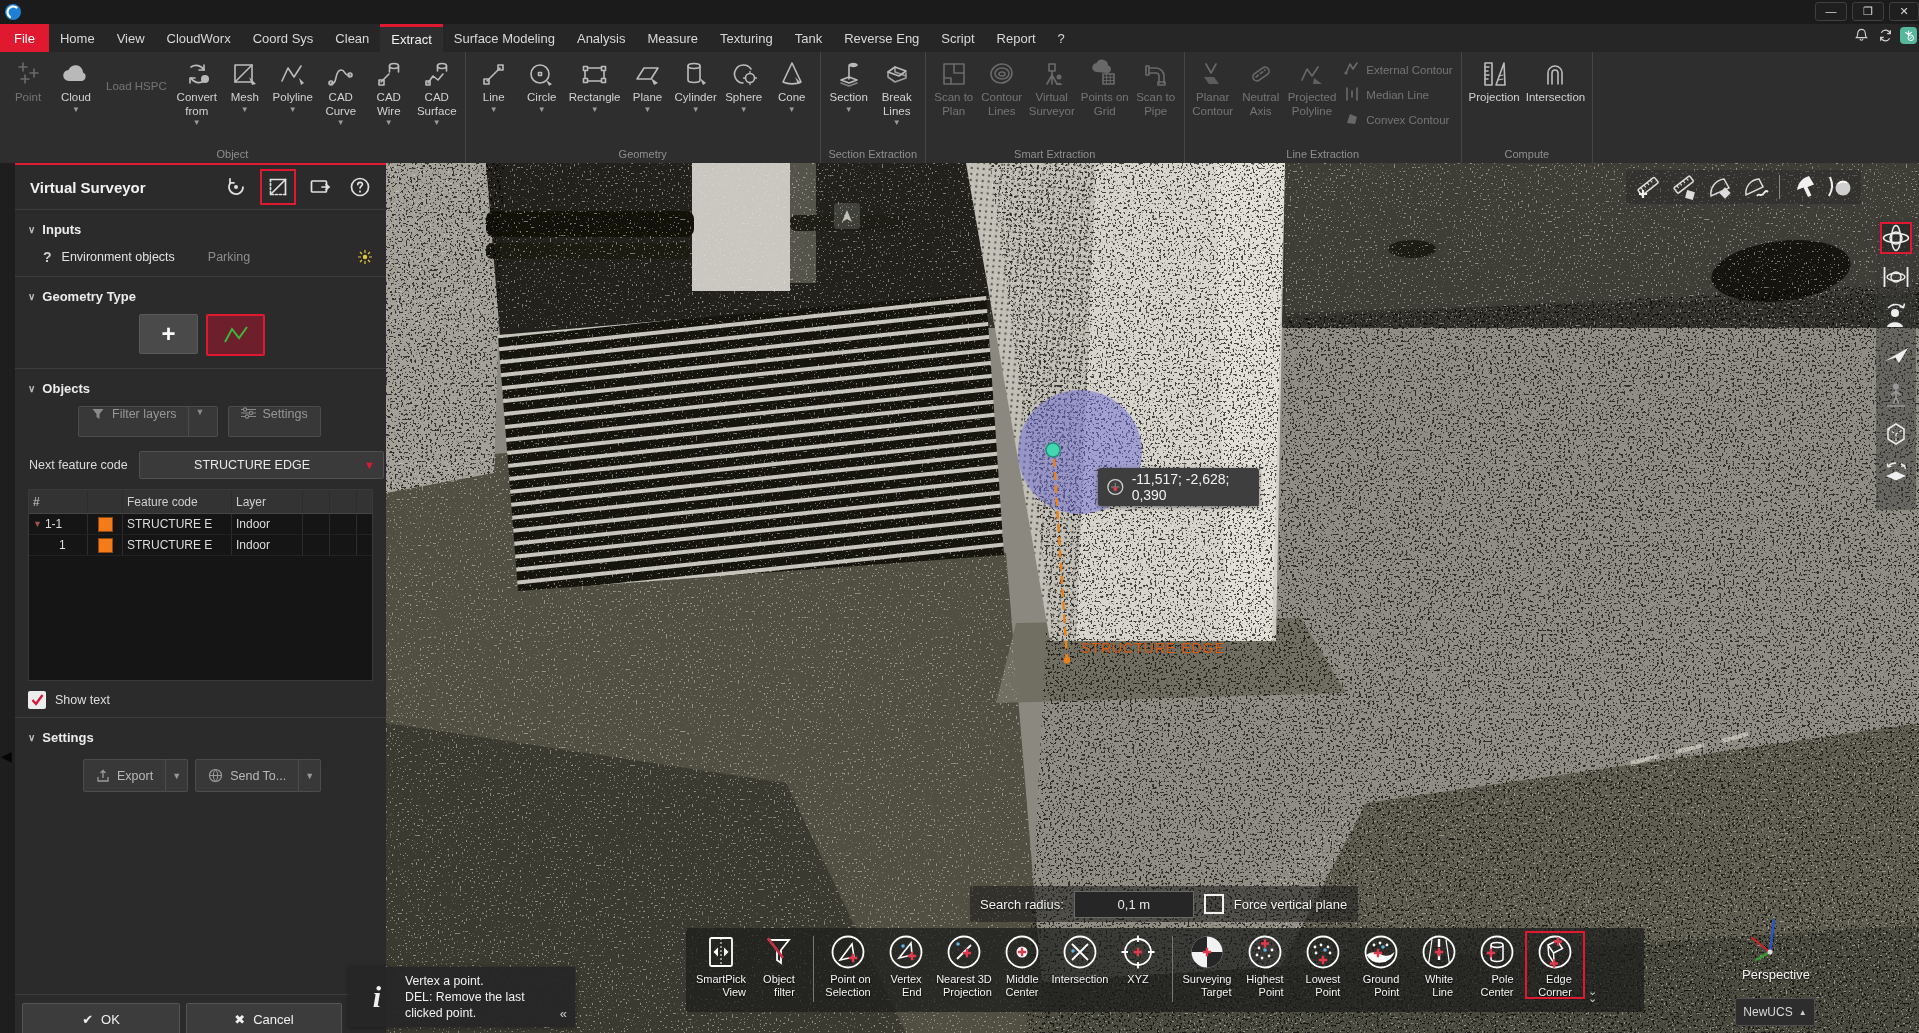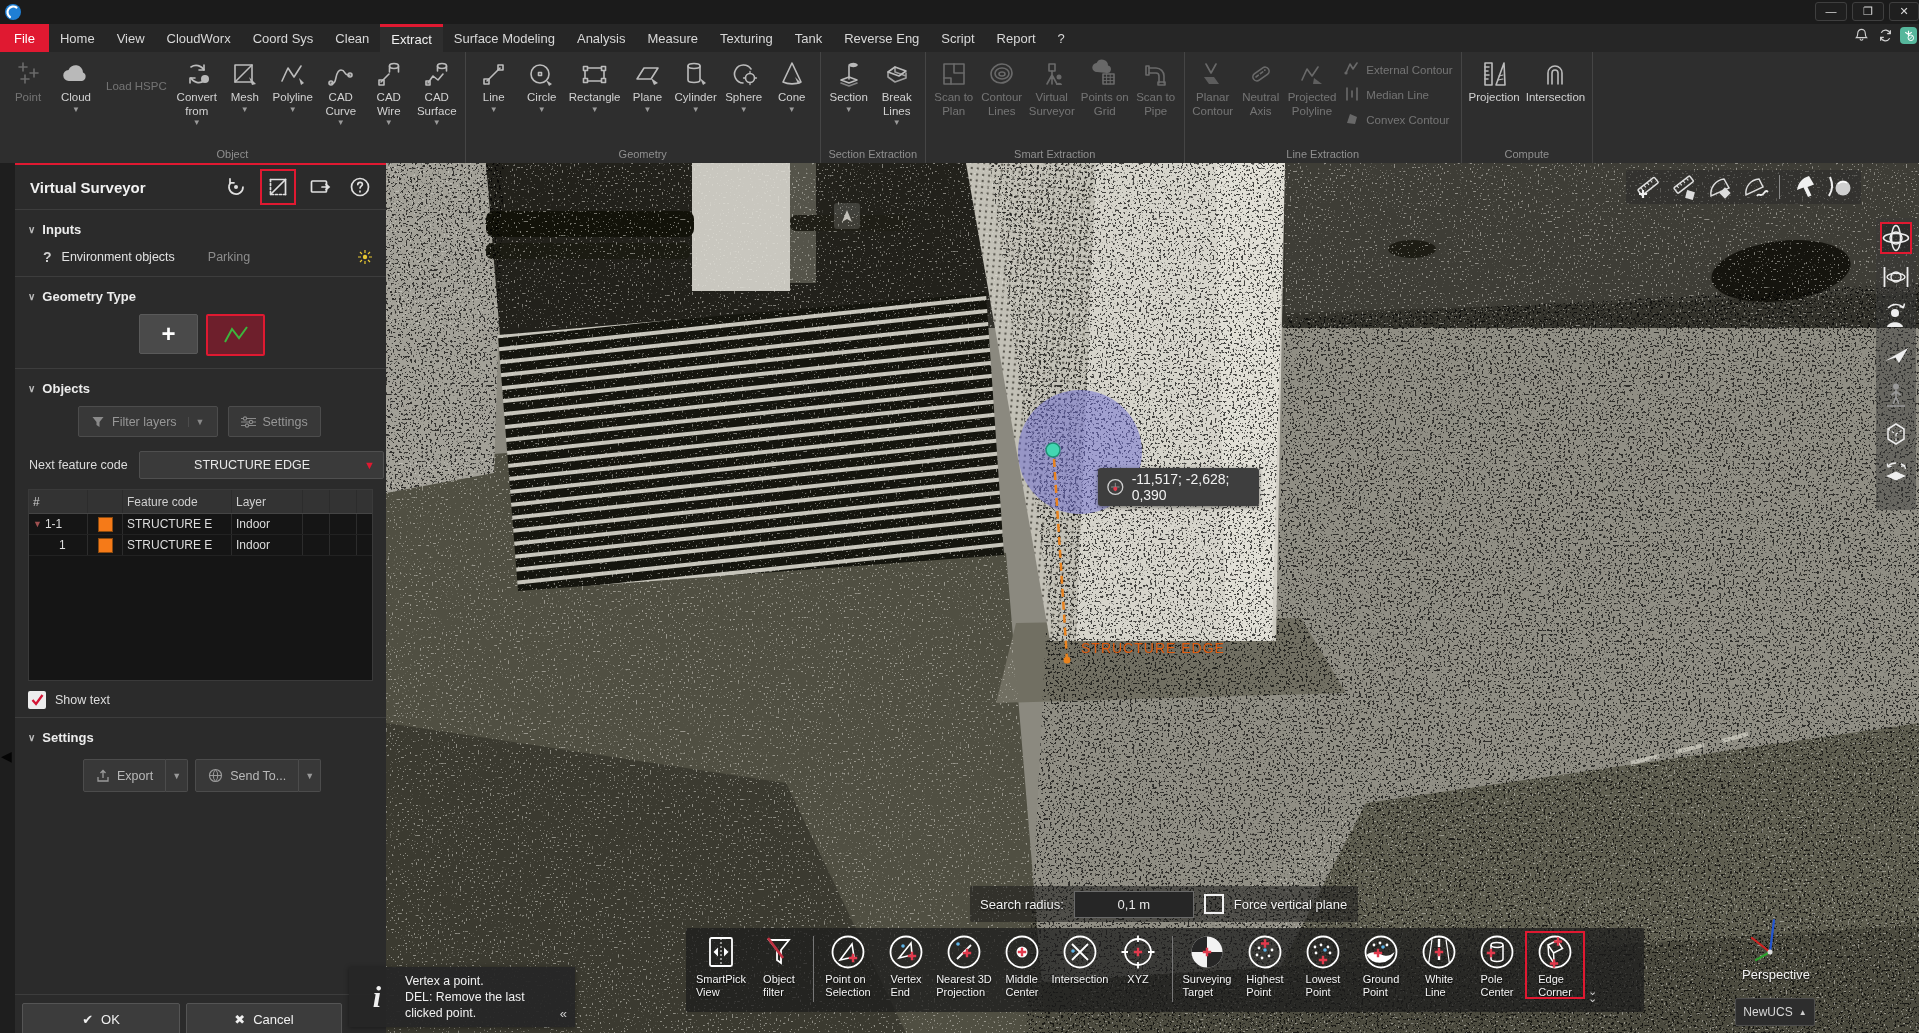--- a/index.html
+++ b/index.html
@@ -50,21 +50,21 @@
   .panel-sep{border-bottom:1px solid #3d3d3d;margin-top:9px;}
   .env-row{display:flex;align-items:center;padding:8px 13px 2px 28px;gap:10px;}
   .env-q{color:#cfcfcf;font-size:14px;font-weight:bold;}
   .env-label{color:#e2e2e2;}
   .env-value{color:#8c8c8c;margin-left:8px;flex:1;padding-left:15px;}
   .geo-row{display:flex;gap:8px;padding:6px 0 10px 124px;}
   .geo-btn{width:57px;height:38px;background:#4a4a4a;border:1px solid #5a5a5a;border-radius:2px;
            display:flex;align-items:center;justify-content:center;color:#fff;font-size:24px;font-weight:bold;}
   .geo-btn.poly{width:55px;background:#6e1f2c;border:2px solid #e01931;}
   .obj-btn-row{display:flex;gap:10px;padding:6px 0 6px 63px;}
-  .panel-btn{display:flex;align-items:center;gap:7px;background:#383838;border:1px solid #4c4c4c;border-radius:2px;
+  .panel-btn{display:flex;gap:7px;background:#383838;border:1px solid #4c4c4c;border-radius:2px;
              height:29px;padding:0 12px;color:#979797;font-size:12.5px;}
   .panel-btn .dd{border-left:1px solid #4c4c4c;margin-left:4px;padding-left:7px;font-size:9px;color:#888;}
   .split-btn{display:flex;}
   .split-btn .main{display:flex;align-items:center;gap:7px;background:#383838;border:1px solid #4c4c4c;border-radius:2px 0 0 2px;height:31px;padding:0 12px;color:#b9b9b9;}
   .split-btn .arrow{width:21px;background:#383838;border:1px solid #4c4c4c;border-left:none;border-radius:0 2px 2px 0;
                     display:flex;align-items:center;justify-content:center;font-size:9px;color:#999;}
   .nfc-row{display:flex;align-items:center;padding:8px 0 8px 14px;}
   .nfc-label{width:110px;color:#dcdcdc;}
   .nfc-select{width:243px;height:26px;background:#3a3a3a;border:1px solid #4f4f4f;border-radius:2px;display:flex;align-items:center;}
   .nfc-select .val{flex:1;text-align:center;color:#e8e8e8;}
@@ -99,21 +99,21 @@
   .searchbar{position:absolute;left:584px;top:723px;width:388px;height:36px;background:rgba(25,25,25,.55);border-radius:2px;
              display:flex;align-items:center;gap:10px;padding:0 10px;box-sizing:border-box;}
   .searchbar .lbl{color:#f2f2f2;font-size:13px;text-shadow:0 1px 2px #000;}
   .searchbar .inp{width:118px;height:25px;background:#262626;border:1px solid #6a6a6a;color:#e8e8e8;
                   text-align:center;line-height:25px;font-size:13px;}
   .searchbar .cb{width:16px;height:16px;border:2px solid #f0f0f0;background:rgba(0,0,0,.15);}
   .snapbar{position:absolute;left:300px;top:765px;width:958px;height:84px;background:rgba(28,28,28,.74);border-radius:2px;
            display:flex;align-items:flex-start;padding:4px 6px;box-sizing:border-box;}
   .snap-btn{width:58px;display:flex;flex-direction:column;align-items:center;padding-top:2px;}
   .snap-btn.sel{outline:2px solid #e01931;outline-offset:-1px;}
-  .snap-label{font-size:11px;line-height:1.15;color:#f5f5f5;text-align:left;margin-top:1px;text-shadow:0 1px 2px #000;white-space:pre-line;}
+  .snap-label{font-size:11px;line-height:1.15;color:#f5f5f5;text-align:right;margin-top:1px;text-shadow:0 1px 2px #000;white-space:pre-line;}
   .snap-sep{width:1px;background:#777;height:66px;margin:4px 5px 0 5px;}
   .snap-chev{color:#cfcfcf;font-size:11px;line-height:7px;align-self:flex-end;margin:0 0 6px 4px;text-align:center;}
   .navbar{position:absolute;right:3px;top:55px;width:40px;height:292px;background:rgba(55,55,55,.45);border-radius:2px;
           display:flex;flex-direction:column;align-items:center;gap:7px;padding-top:4px;box-sizing:border-box;}
   .nav-ico{width:32px;height:32px;display:flex;align-items:center;justify-content:center;}
   .nav-ico.sel{border:2px solid #e01931;background:rgba(30,30,30,.5);box-sizing:border-box;}
   .measurebar{position:absolute;left:1240px;top:7px;height:34px;background:rgba(40,40,40,.5);border-radius:2px;
               display:flex;align-items:center;gap:4px;padding:0 6px;}
   .meas-ico{width:32px;height:30px;display:flex;align-items:center;justify-content:center;}
   .meas-sep{width:1px;height:24px;background:#8a8a8a;margin:0 3px;}

